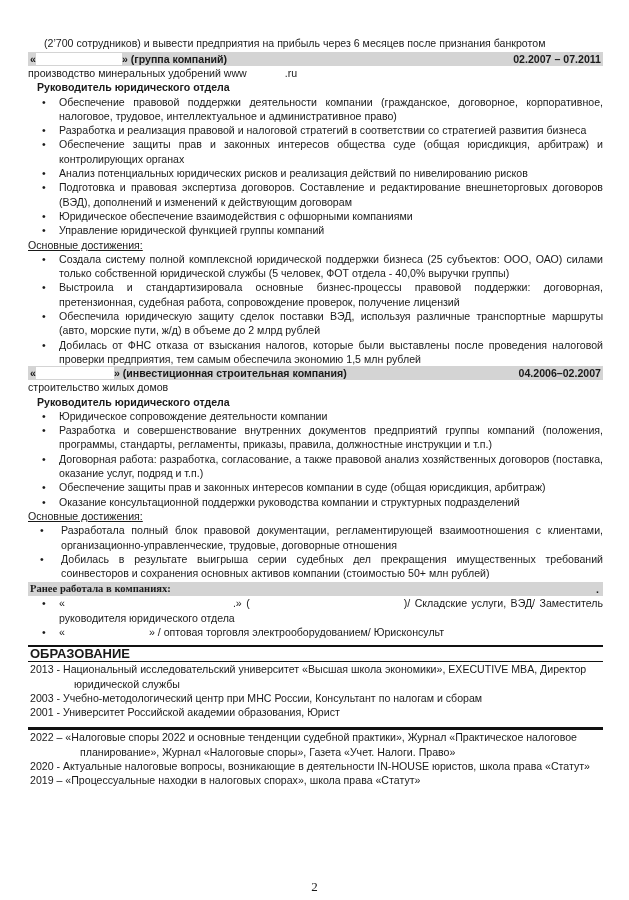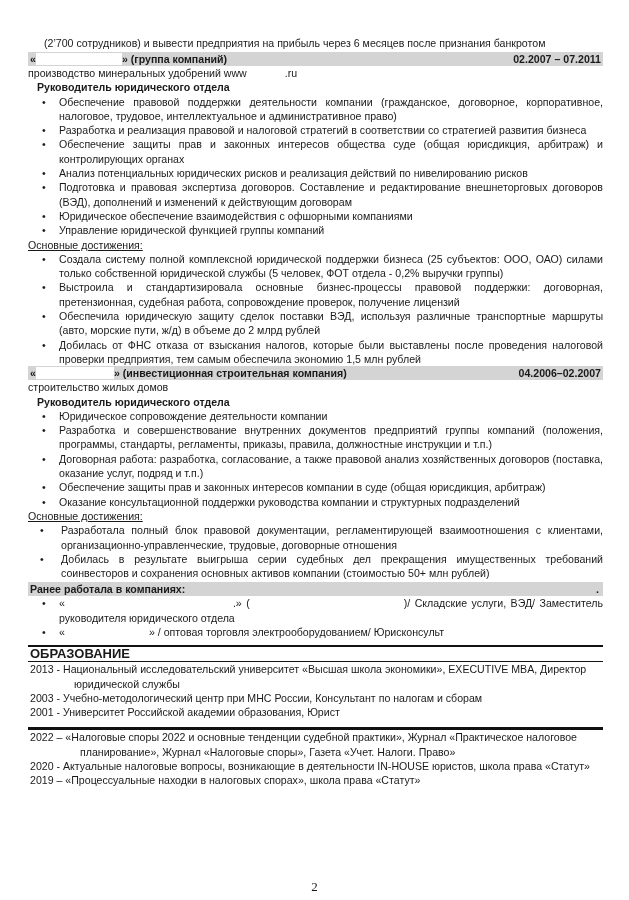--- a/index.html
+++ b/index.html
@@ -51,21 +51,21 @@
       <li>Обеспечение правовой поддержки деятельности компании (гражданское, договорное, корпоративное, налоговое, трудовое, интеллектуальное и административное право)</li>
       <li>Разработка и реализация правовой и налоговой стратегий в соответствии со стратегией развития бизнеса</li>
       <li>Обеспечение защиты прав и законных интересов общества суде (общая юрисдикция, арбитраж) и контролирующих органах</li>
       <li>Анализ потенциальных юридических рисков и реализация действий по нивелированию рисков</li>
       <li>Подготовка и правовая экспертиза договоров. Составление и редактирование внешнеторговых договоров (ВЭД), дополнений и изменений к действующим договорам</li>
       <li>Юридическое обеспечение взаимодействия с офшорными компаниями</li>
       <li>Управление юридической функцией группы компаний</li>
     </ul>
     <div class="ul">Основные достижения:</div>
     <ul class="bul">
-      <li>Создала систему полной комплексной юридической поддержки бизнеса (25 субъектов: ООО, ОАО) силами только собственной юридической службы (5 человек, ФОТ отдела - 0,2% выручки группы)</li>
+      <li>Создала систему полной комплексной юридической поддержки бизнеса (25 субъектов: ООО, ОАО) силами только собственной юридической службы (5 человек, ФОТ отдела - 40,0% выручки группы)</li>
       <li>Выстроила и стандартизировала основные бизнес-процессы правовой поддержки: договорная, претензионная, судебная работа, сопровождение проверок, получение лицензий</li>
       <li>Обеспечила юридическую защиту сделок поставки ВЭД, используя различные транспортные маршруты (авто, морские пути, ж/д) в объеме до 2 млрд рублей</li>
       <li>Добилась от ФНС отказа от взыскания налогов, которые были выставлены после проведения налоговой проверки предприятия, тем самым обеспечила экономию 1,5 млн рублей</li>
     </ul>
   </div>
 
   <div>
     <div class="job-bar">
       <span class="q">«</span>
       <span class="redact" style="width:78px;"></span>
@@ -83,21 +83,21 @@
     </ul>
     <div class="ul">Основные достижения:</div>
     <ul class="bul ach">
       <li>Разработала полный блок правовой документации, регламентирующей взаимоотношения с клиентами, организационно-управленческие, трудовые, договорные отношения</li>
       <li>Добилась в результате выигрыша серии судебных дел прекращения имущественных требований соинвесторов и сохранения основных активов компании (стоимостью 50+ млн рублей)</li>
     </ul>
   </div>
 
   <div style="margin-top:2px;">
     <div class="earlier-bar">
-      <span style="margin-left:2px;">Ранее работала в компаниях:</span>
+      <span style="margin-left:2px;font-family:Liberation Serif, serif;">Ранее работала в компаниях:</span>
       <span class="dot">.</span>
     </div>
     <ul class="bul">
       <li>
         <span>«</span><span class="gap" style="width:168px;"></span><span>.» (</span><span class="gap" style="width:154px;"></span><span>)/ Складские услуги, ВЭД/ Заместитель руководителя юридического отдела</span>
       </li>
       <li>
         <span>«</span><span class="gap" style="width:84px;"></span><span>» / оптовая торговля электрооборудованием/ Юрисконсульт</span>
       </li>
     </ul>

